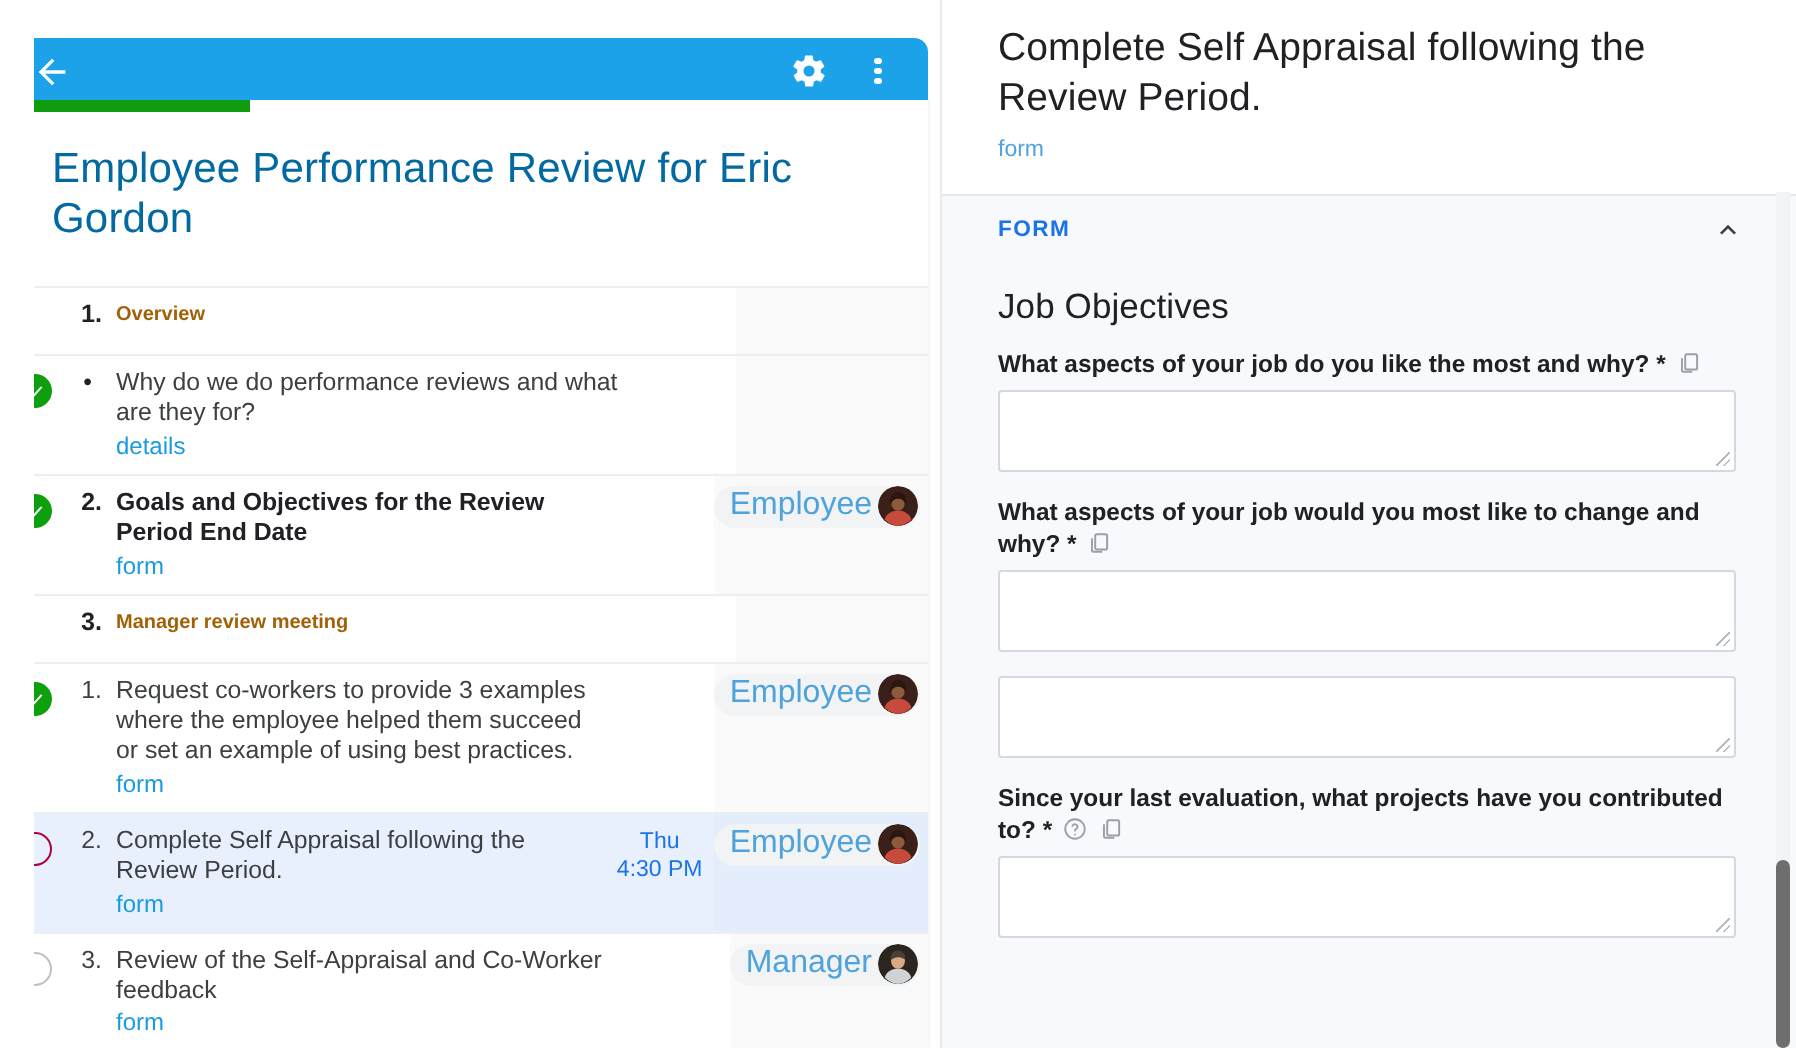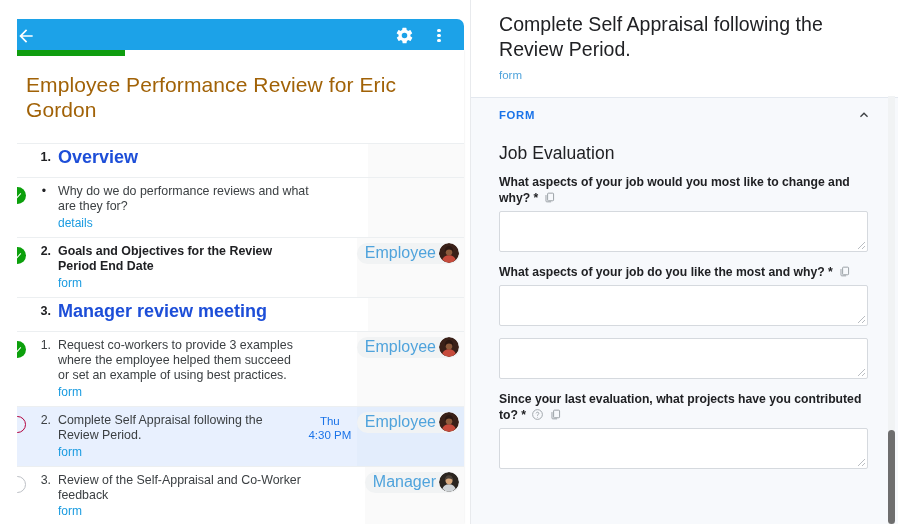--- a/index.html
+++ b/index.html
@@ -92,21 +92,21 @@
     background: #ffffff;
     box-shadow: 0 0 2px rgba(0,0,0,0.10);
     z-index: 4;
   }
 
   #doc-title {
     margin: 0;
     padding: 22px 0 0 26px;
     font-size: 21px;
     line-height: 25px;
-    color: #a16207;
+    color: #0369a1;
     font-weight: 400;
     letter-spacing: 0.1px;
     max-width: 400px;
   }
 
   #task-list {
     margin-top: 21px;
     border-top: 1px solid #eceff1;
   }
   .row {
@@ -182,21 +182,21 @@
     text-align: right;
     margin-right: 7px;
     color: #3C4043;
   }
   .item-num.bulleted {
     min-width: 11px;
     margin-right: 12px;
     color: #202124;
   }
   .item-text { flex: 1 1 auto; }
-  .section-head .item-text { font-weight: 700; color: #1d4ed8; font-size: 18px; }
+  .section-head .item-text { font-weight: 700; color: #a16207; font-size: 10px; }
   .section-head .item-num { font-weight: 700; color: #202124; font-size: 12.6px; }
   .task-bold .item-text { font-weight: 700; color: #202124; }
   .task-bold .item-num { font-weight: 700; color: #202124; }
   .sublink {
     display: block;
     margin-top: 2px;
     font-size: 12px;
     line-height: 13px;
     color: #1A9BE0;
   }
@@ -526,30 +526,30 @@
     <div id="form-card">
       <div id="form-card-header">
         <span id="form-card-label">FORM</span>
         <span id="collapse-chevron">
           <svg viewBox="0 0 24 24" fill="currentColor">
               <path d="M12 8l-6 6 1.4 1.4L12 10.8l4.6 4.6L18 14z"></path>
             </svg>
         </span>
       </div>
       <div id="form-body">
-          <div class="form-section-title">Job Evaluation</div>
+          <div class="form-section-title">Job Objectives</div>
           <div class="field">
-            <div class="field-label"><span>What aspects of your job would you most like to change and why? *</span><span class="copy-icon"><svg viewBox="0 0 24 24" fill="none" stroke="currentColor" stroke-width="1.8">
+            <div class="field-label"><span>What aspects of your job do you like the most and why? *</span><span class="copy-icon"><svg viewBox="0 0 24 24" fill="none" stroke="currentColor" stroke-width="1.8">
                   <rect x="8.5" y="4" width="11" height="14" rx="1.5"></rect>
                   <path d="M5.5 7.5v11a1.5 1.5 0 001.5 1.5h8"></path>
                 </svg></span></div>
             <div class="textarea-box"></div>
           </div>
           <div class="field">
-            <div class="field-label"><span>What aspects of your job do you like the most and why? *</span><span class="copy-icon"><svg viewBox="0 0 24 24" fill="none" stroke="currentColor" stroke-width="1.8">
+            <div class="field-label"><span>What aspects of your job would you most like to change and why? *</span><span class="copy-icon"><svg viewBox="0 0 24 24" fill="none" stroke="currentColor" stroke-width="1.8">
                   <rect x="8.5" y="4" width="11" height="14" rx="1.5"></rect>
                   <path d="M5.5 7.5v11a1.5 1.5 0 001.5 1.5h8"></path>
                 </svg></span></div>
             <div class="textarea-box"></div>
           </div>
           <div class="field">
             <div class="textarea-box"></div>
           </div>
           <div class="field">
             <div class="field-label"><span>Since your last evaluation, what projects have you contributed to? *</span><span class="help-icon"><svg viewBox="0 0 24 24" fill="none" stroke="currentColor" stroke-width="1.7">

